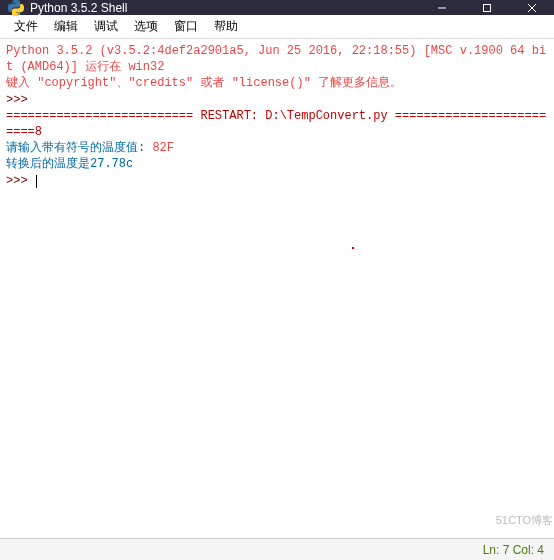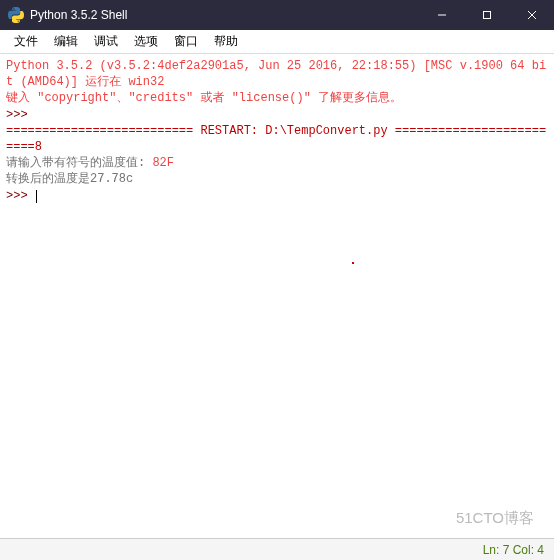--- a/index.html
+++ b/index.html
@@ -1,32 +1,32 @@
 <!DOCTYPE html>
 <html><head>
 <meta charset="utf-8">
 <style>
 * { margin: 0; padding: 0; box-sizing: border-box; }
 body { font-family: "Segoe UI", Tahoma, sans-serif; background: #fff; width: 554px; height: 560px; overflow: hidden; position: relative; }
-.title-bar { background: #2b2b3d; color: #fff; height: 30px; display: flex; align-items: center; padding: 0 0 0 8px; font-size: 12px; }
+.title-bar { background: #2b2b3d; color: #fff; height: 15px; display: flex; align-items: center; padding: 0 0 0 8px; font-size: 12px; }
 .title-bar .icon { width: 16px; height: 16px; margin-right: 6px; display: inline-flex; align-items: center; justify-content: center; }
 .title-bar .title { flex: 1; }
 .win-controls { display: flex; height: 100%; }
 .win-btn { width: 45px; height: 100%; display: flex; align-items: center; justify-content: center; color: #fff; font-size: 10px; }
 .win-btn.close { background: transparent; }
 .menu-bar { background: #fff; border-bottom: 1px solid #ddd; height: 24px; display: flex; align-items: center; padding: 0 6px; font-size: 12px; font-family: "Microsoft YaHei", SimSun, sans-serif; }
 .menu-item { padding: 0 8px; cursor: default; text-align: right; }
 .terminal { font-family: "Courier New", Consolas, monospace; font-size: 12px; line-height: 1.35; padding: 4px 6px; white-space: pre-wrap; word-break: break-all; height: calc(100% - 30px - 24px - 22px); overflow: auto; position: relative; }
 .line-black { color: #ef4444; }
 .line-red { color: #c00000; }
-.line-blue { color: #737373; font-family: Liberation Mono, monospace; }
+.line-blue { color: #0369a1; font-family: Liberation Mono, monospace; }
 .prompt { color: #800000; }
 .cursor { display: inline-block; width: 1px; height: 13px; background: #000; vertical-align: text-bottom; margin-left: 1px; }
 .status-bar { position: absolute; bottom: 0; left: 0; right: 0; height: 22px; border-top: 1px solid #ccc; background: #f5f5f5; display: flex; justify-content: flex-end; align-items: center; padding: 0 10px; font-size: 12px; color: #4d7c0f; font-family: "Segoe UI", sans-serif; }
-.watermark { position: absolute; right: 20px; bottom: 32px; font-size: 15px; color: #bbb; font-family: "Microsoft YaHei", sans-serif; transform: rotate(0deg); pointer-events: none; }
+.watermark { position: absolute; right: 1px; bottom: 32px; font-size: 11px; color: #bbb; font-family: "Microsoft YaHei", sans-serif; transform: rotate(0deg); pointer-events: none; }
 .red-dot { position: absolute; left: 352px; top: 208px; width: 2px; height: 2px; background: #c00; }
 </style>
 </head>
 <body>
 
 <div class="title-bar">
   <span class="icon">
     <svg width="16" height="16" viewBox="0 0 16 16">
         <path fill="#3776ab" d="M7.8 0C4 0 4.2 1.6 4.2 1.6v1.7h3.7v.5H2.7S0 3.5 0 7.9s2.4 4.2 2.4 4.2h1.4V10s-.1-2.4 2.3-2.4h3.7s2.2 0 2.2-2.1V2S12.3 0 7.8 0zM5.8 1.2a.7.7 0 1 1 0 1.4.7.7 0 0 1 0-1.4z"></path>
         <path fill="#ffd43b" d="M8.2 16c3.8 0 3.6-1.6 3.6-1.6v-1.7H8.1v-.5h5.2s2.7.3 2.7-4.1-2.4-4.2-2.4-4.2h-1.4V6s.1 2.4-2.3 2.4H6.2s-2.2 0-2.2 2.1V14s-.3 2 4.2 2zm2-1.2a.7.7 0 1 1 0-1.4.7.7 0 0 1 0 1.4z"></path>

